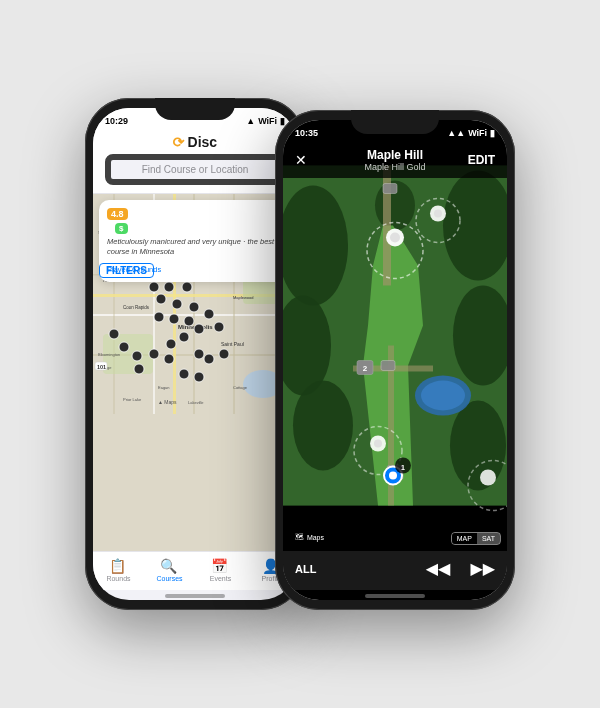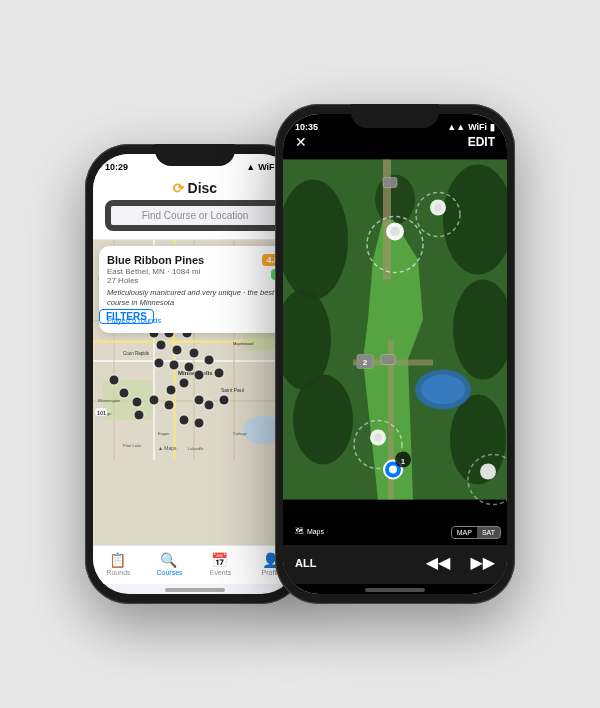--- a/index.html
+++ b/index.html
@@ -25,21 +25,21 @@
     .phone {
       border-radius: 44px;
       background: #1a1a1a;
       box-shadow: 0 20px 60px rgba(0,0,0,0.4), inset 0 0 0 1px #444;
       position: relative;
       overflow: hidden;
     }
 
     .phone-left {
       width: 220px;
-      height: 460px;
+      height: 512px;
       z-index: 1;
     }
 
     .phone-right {
       width: 240px;
       height: 500px;
       z-index: 2;
       margin-left: -30px;
     }
 
@@ -570,25 +570,20 @@
 
               <g transform="translate(83,35)">
                 <polygon points="7,0 14,12 7,16 0,12" fill="#007aff" stroke="#fff" stroke-width="1"></polygon>
                 <circle cx="7" cy="8" r="3" fill="#fff"></circle>
               </g>
             </svg>
           </div>
 
           <div class="featured-card">
             <div style="display:flex;justify-content:space-between;align-items:flex-start;">
-              <div>
-                <div class="card-title">Blue Ribbon Pines</div>
-                <div class="card-subtitle">East Bethel, MN · 1084 mi</div>
-                <div class="card-holes">27 Holes</div>
-              </div>
               <div style="display:flex;flex-direction:column;align-items:flex-end;gap:3px;">
                 <span class="card-rating">4.8</span>
                 <span class="card-dollar">$</span>
               </div>
             </div>
             <div class="card-desc">Meticulously manicured and very unique · the best course in Minnesota</div>
             <div class="card-played">Played 6 rounds</div>
           </div>
 
           <div style="position:absolute;top:66px;left:6px;z-index:2;">
@@ -629,20 +624,22 @@
           <span>10:35</span>
           <div style="display:flex;gap:3px;align-items:center;">
             <span>▲▲</span>
             <span>WiFi</span>
             <span>▮</span>
           </div>
         </div>
 
         <div class="right-header">
           <span class="right-header-close">✕</span>
+          <div class="right-header-title">Maple Hill</div>
+          <div class="right-header-sub">Maple Hill Gold</div>
           <span class="right-header-edit">EDIT</span>
         </div>
 
 
         <div class="satellite-map">
           <svg width="100%" height="100%" viewBox="0 0 224 340" style="position:absolute;inset:0;">
 
             <rect width="224" height="340" fill="#2d5a27"></rect>
 
             <rect x="0" y="0" width="224" height="340" fill="#3a7030" opacity="0.5"></rect>

